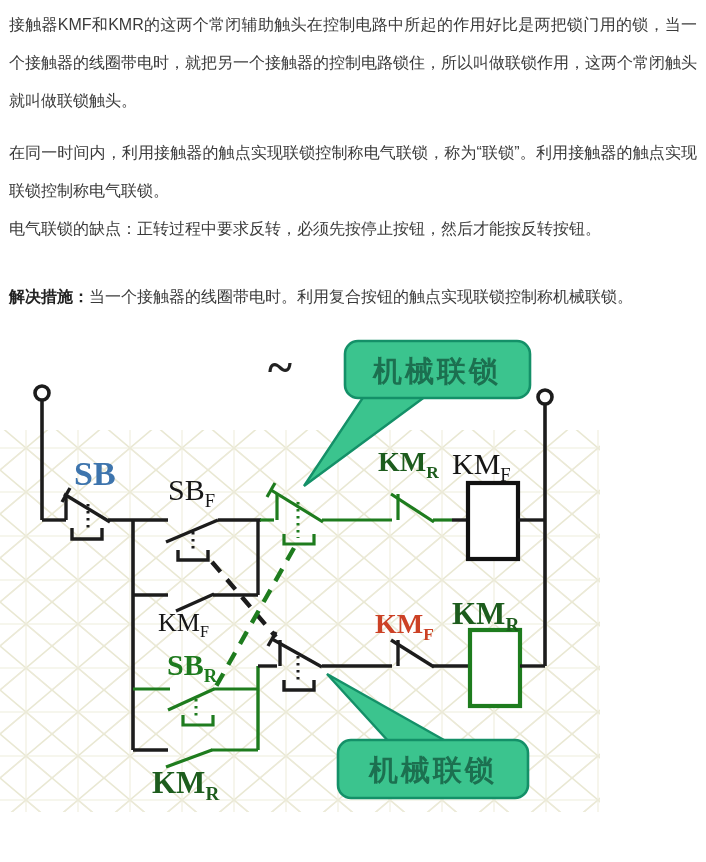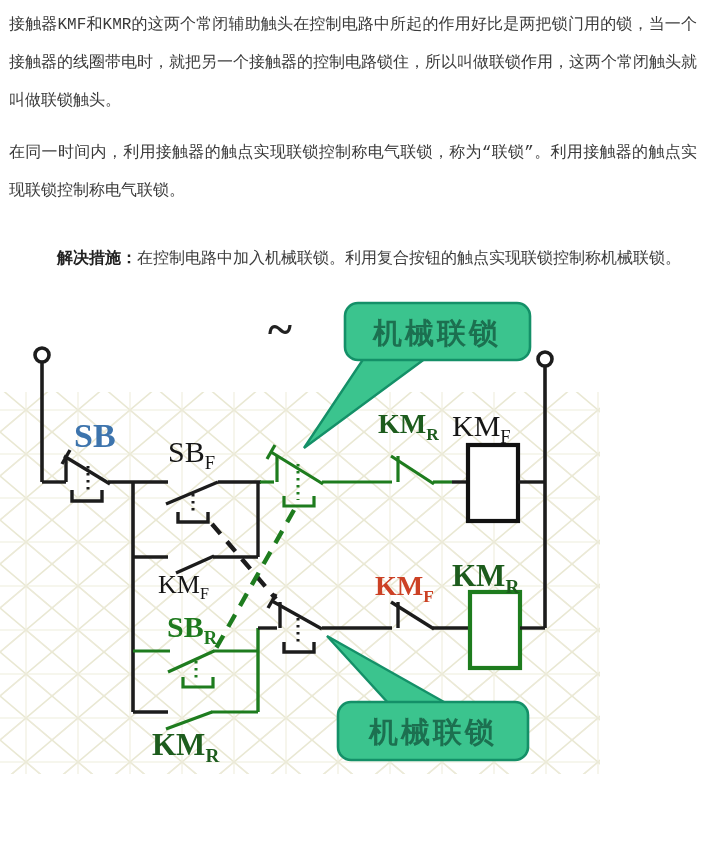--- a/index.html
+++ b/index.html
@@ -1,25 +1,25 @@
 <!DOCTYPE html>
 <html><head>
 <meta charset="utf-8">
 <style>
   html,body{margin:0;padding:0;}
   body{
     width:706px;height:862px;background:#ffffff;overflow:hidden;
     font-family:"Liberation Sans","DejaVu Sans",sans-serif;
     -webkit-font-smoothing:antialiased;
   }
-  .content{padding:6px 9px 0 9px;color:#3a3a3a;font-size:16px;line-height:38px;text-align:justify;font-family:Liberation Mono, monospace;}
+  .content{padding:6px 9px 0 9px;color:#3a3a3a;font-size:16px;line-height:38px;text-align:justify;}
   .para{margin:0;}
   .para.first{margin-bottom:14px;}
   .para.solution{margin-top:30px;}
-  .para b{color:#222;margin-left:48px;}
+  .para b{color:#222;}
   .diagram-wrap{position:relative;width:706px;height:500px;margin-top:22px;}
   .diagram-wrap svg{display:block;}
   
   text.serif{font-family:"Liberation Serif","DejaVu Serif",serif;}
   .lbl-sb{font-size:34px;font-weight:bold;fill:#3d74ad;}
   .lbl-blk{font-size:30px;fill:#161616;}
   .lbl-blk-sm{font-size:26px;fill:#161616;}
   .lbl-dkgreen{font-size:28px;font-weight:bold;fill:#1d5c1d;}
   .lbl-dkgreen-lg{font-size:31px;font-weight:bold;fill:#1d5c1d;}
   .lbl-green{font-size:30px;font-weight:bold;fill:#1e7a1e;}
@@ -28,21 +28,22 @@
   .sub{font-size:0.62em;}
   .callout-text{font-size:29px;font-weight:bold;fill:#1c7050;letter-spacing:3px;
     font-family:"Liberation Serif","DejaVu Serif",serif;}
 </style>
 </head>
 <body>
 
 <div class="content">
   <p class="para first">接触器KMF和KMR的这两个常闭辅助触头在控制电路中所起的作用好比是两把锁门用的锁，当一个接触器的线圈带电时，就把另一个接触器的控制电路锁住，所以叫做联锁作用，这两个常闭触头就叫做联锁触头。</p>
   <p class="para">在同一时间内，利用接触器的触点实现联锁控制称电气联锁，称为“联锁”。利用接触器的触点实现联锁控制称电气联锁。</p>
-  <p class="para solution"><b>解决措施：</b><span>在控制电路中加入机械联锁。利用复合按钮的触点实现联锁控制称机械联锁。</span></p>
+  <p class="para">电气联锁的缺点：正转过程中要求反转，必须先按停止按钮，然后才能按反转按钮。</p>
+  <p class="para solution"><b>解决措施：</b><span>当一个接触器的线圈带电时。利用复合按钮的触点实现联锁控制称机械联锁。</span></p>
 </div>
 
 <div class="diagram-wrap">
 <svg width="706" height="500" viewBox="0 0 706 500" xmlns="http://www.w3.org/2000/svg">
   <defs>
     <pattern id="mesh" width="52" height="44" patternUnits="userSpaceOnUse">
       <path d="M0,0 L52,44 M52,0 L0,44" stroke="#dedcbc" stroke-width="1.6" fill="none"></path>
       <path d="M0,22 L52,22 M26,0 L26,44" stroke="#e6e4ca" stroke-width="1.1" fill="none"></path>
       <path d="M0,44 L26,22 L52,44" stroke="#e2e0c4" stroke-width="1.2" fill="none"></path>
     </pattern>

